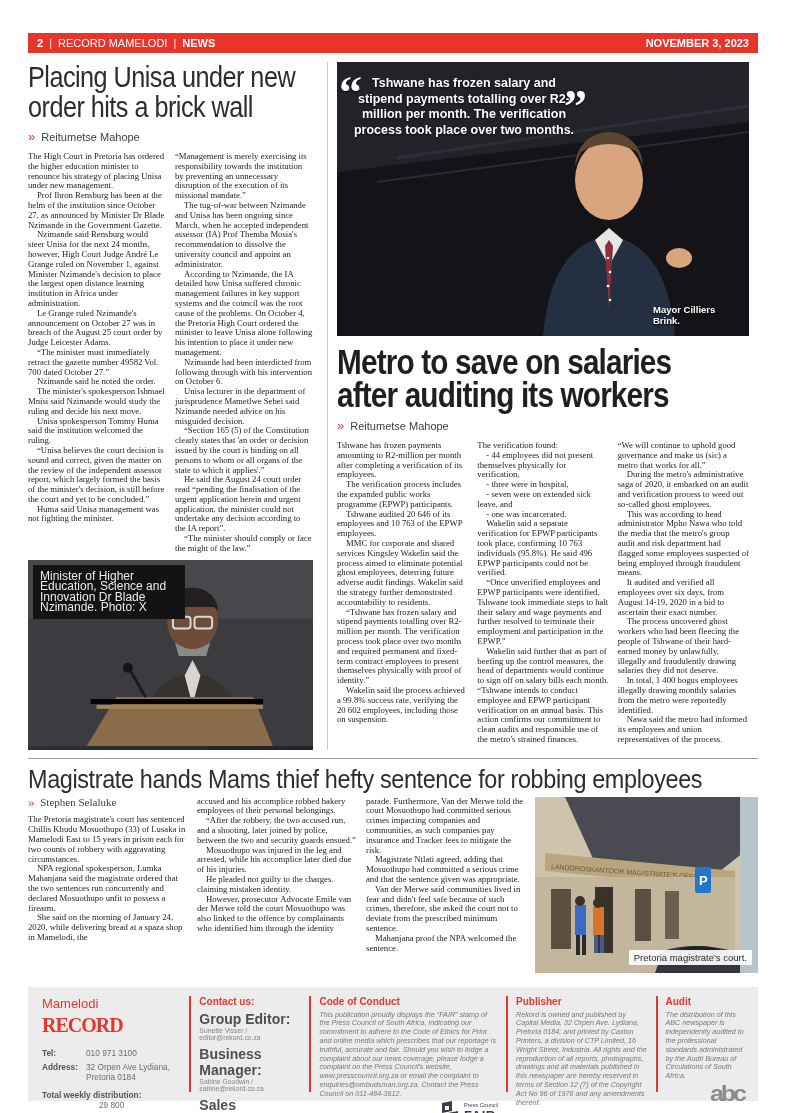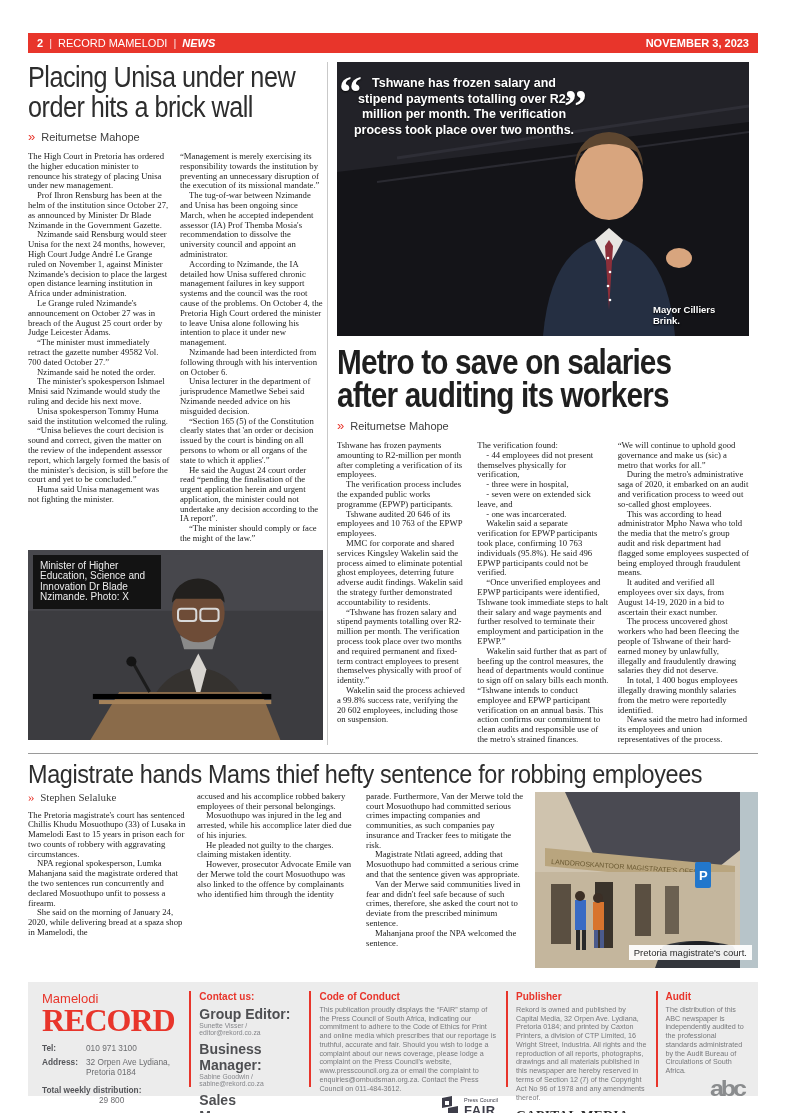--- a/index.html
+++ b/index.html
@@ -4,26 +4,26 @@
 <style>
   * { margin:0; padding:0; box-sizing:border-box; }
   html,body { background:#fff; }
   body { width:786px; font-family:"Liberation Sans",sans-serif; color:#222; }
   .page { position:relative; width:786px; height:1113px; background:#fff; padding:33px 28px 0 28px; overflow:hidden; }
 
   
   .topbar { height:20px; background:#e8352b; color:#fff; display:flex; align-items:center; padding:0 9px; font-size:11px; }
   .topbar .pno { font-weight:bold; }
   .topbar .sep { margin:0 6px; opacity:.85; }
-  .topbar .news { font-weight:bold;font-style:italic; }
+  .topbar .news { font-weight:bold; }
   .topbar .date { margin-left:auto; font-weight:bold; }
 
   
   .main { display:flex; margin-top:9px; }
-  .col-left { width:300px; padding-right:4px; border-right:1px solid #c9c9c9; }
+  .col-left { width:300px; padding-right:14px; border-right:1px solid #c9c9c9; }
   .col-right { width:421px; padding-left:9px; }
 
   .condense { display:inline-block; white-space:nowrap; transform-origin:0 0; }
   .hl-light { font-size:29px; font-weight:normal; letter-spacing:-0.6px; color:#2d2d2d; line-height:30px; }
   .hl-light .condense { transform:scaleX(0.87); }
   .hl-heavy { font-size:35px; font-weight:bold; letter-spacing:-1px; color:#1f1f1f; line-height:33px; margin-top:9px; }
   .hl-heavy .condense { transform:scaleX(0.85); }
   .hl-mid { font-size:26px; font-weight:normal; letter-spacing:-0.4px; color:#2d2d2d; line-height:28px;text-align:right; }
   .hl-mid .condense { transform:scaleX(0.9); }
 
@@ -31,21 +31,21 @@
   .byline .chev { color:#e8352b; font-size:13px; margin-right:3px; }
 
   .tcols { display:flex; gap:9px; margin-top:8px; }
   .tcol { flex:1; font-family:"Liberation Serif",serif; font-size:8.7px; line-height:9.8px; color:#1c1c1c; text-align:left; }
   .tcol p { margin:0; }
   .tcol p + p { text-indent:9px; }
 
   
   .photo-nz { position:relative; margin-top:6px; height:190px; background:linear-gradient(160deg,#46464a,#232326); overflow:hidden; }
   .photo-nz svg { position:absolute; inset:0; }
-  .cap-dark { position:absolute; top:5px; left:5px; width:128px; background:#131313; color:#ededed; font-size:10px; line-height:10.5px; padding:6px 7px; }
+  .cap-dark { position:absolute; top:5px; left:5px; width:152px; background:#131313; color:#ededed; font-size:12px; line-height:10.5px; padding:6px 7px; }
 
   
   .photo-brink { position:relative; height:274px; background:linear-gradient(175deg,#26262c 0%,#121216 60%,#0d0d10 100%); overflow:hidden; }
   .photo-brink svg { position:absolute; inset:0; }
   .pullquote { position:absolute; top:14px; left:14px; width:226px; color:#fff; font-size:12.5px; line-height:15.5px; font-weight:bold; text-align:center; text-shadow:0 1px 2px rgba(0,0,0,.8); }
   .q-open,.q-close { position:absolute; font-family:"Liberation Serif",serif; font-size:46px; line-height:30px; font-weight:bold; color:#fff; }
   .q-open { left:-12px; top:2px; }
   .q-close { right:-10px; top:16px; }
   .cap-brink { position:absolute; right:10px; bottom:10px; width:86px; color:#fff; font-size:9.5px; line-height:11px; font-weight:bold; text-shadow:0 1px 2px #000; }
 
@@ -59,28 +59,28 @@
   .bcol .byline { margin:0 0 8px 0; }
   .photo-court { position:relative; width:223px; height:176px; background:#cfc3ae; overflow:hidden; flex:none; }
   .photo-court svg { position:absolute; inset:0; }
   .cap-court { position:absolute; right:6px; bottom:8px; background:rgba(255,255,255,.92); color:#2b2b2b; font-size:9.5px; padding:2px 5px;text-align:right; }
 
   
   .footer { display:flex; margin-top:14px; background:#ececec; padding:9px 6px; height:114px; }
   .fsec { padding:0 8px; }
   .fsec + .fsec { border-left:2px solid #e8352b; }
   .fhead { color:#e8352b; font-weight:bold; font-size:10px; margin-bottom:4px; }
-  .ftiny { font-size:7.2px; line-height:8.8px; color:#77787b; }
+  .ftiny { font-size:7.2px; line-height:8.8px; color:#77787b;font-style:italic; }
   .fsec1 { width:158px; }
   .fsec2 { width:122px; }
   .fsec3 { width:200px; }
   .fsec4 { width:152px; }
   .fsec5 { width:98px; }
   .kicker { color:#e8352b; font-weight:normal; font-size:13px; }
-  .masthead { color:#e8352b; font-family:"Liberation Serif",serif; font-weight:bold; font-size:32px; letter-spacing:-1px; line-height:28px; margin-bottom:10px; }
+  .masthead { color:#e8352b; font-family:"Liberation Serif",serif; font-weight:bold; font-size:20px; letter-spacing:-1px; line-height:28px; margin-bottom:10px; }
   .inforow { display:flex; font-size:8.3px; line-height:9.6px; color:#6b6c6f; margin-top:5px; }
   .inforow .lbl { font-weight:bold; color:#55565a; width:44px; flex:none; }
   .distline { font-size:8.3px; color:#55565a; font-weight:bold; margin-top:8px; }
   .distval { font-size:8.3px; color:#6b6c6f; text-align:center; }
   .centry { margin-bottom:5px; }
   .centry .clbl { font-size:14px; font-weight:bold; color:#4e4f52; }
   .centry .cval { font-size:6.8px; color:#85868a; }
   .fairwrap { display:flex; align-items:center; justify-content:flex-end; gap:4px; margin-top:2px; }
   .fairtxt { color:#3d3d49; }
   .fairtxt .pc { font-size:5.5px; line-height:6px; }
@@ -236,20 +236,21 @@
           <span>Stephen Selaluke</span>
         </div>
         <div>
             <p>The Pretoria magistrate's court has sentenced Chillis Khudu Mosuothupo (33) of Lusaka in Mamelodi East to 15 years in prison each for two counts of robbery with aggravating circumstances.</p>
             <p>NPA regional spokesperson, Lumka Mahanjana said the magistrate ordered that the two sentences run concurrently and declared Mosuothupo unfit to possess a firearm.</p>
             <p>She said on the morning of January 24, 2020, while delivering bread at a spaza shop in Mamelodi, the</p>
           </div>
       </div>
       <div class="bcol">
           <p>accused and his accomplice robbed bakery employees of their personal belongings.</p>
+          <p>“After the robbery, the two accused run, and a shooting, later joined by police, between the two and security guards ensued.”</p>
           <p>Mosuothupo was injured in the leg and arrested, while his accomplice later died due of his injuries.</p>
           <p>He pleaded not guilty to the charges. claiming mistaken identity.</p>
           <p>However, prosecutor Advocate Emile van der Merwe told the court Mosuothupo was also linked to the offence by complainants who identified him through the identity</p>
         </div>
       <div class="bcol">
           <p>parade. Furthermore, Van der Merwe told the court Mosuothupo had committed serious crimes impacting companies and communities, as such companies pay insurance and Tracker fees to mitigate the risk.</p>
           <p>Magistrate Ntlati agreed, adding that Mosuothupo had committed a serious crime and that the sentence given was appropriate.</p>
           <p>Van der Merwe said communities lived in fear and didn't feel safe because of such crimes, therefore, she asked the court not to deviate from the prescribed minimum sentence.</p>
           <p>Mahanjana proof the NPA welcomed the sentence.</p>
         </div>

